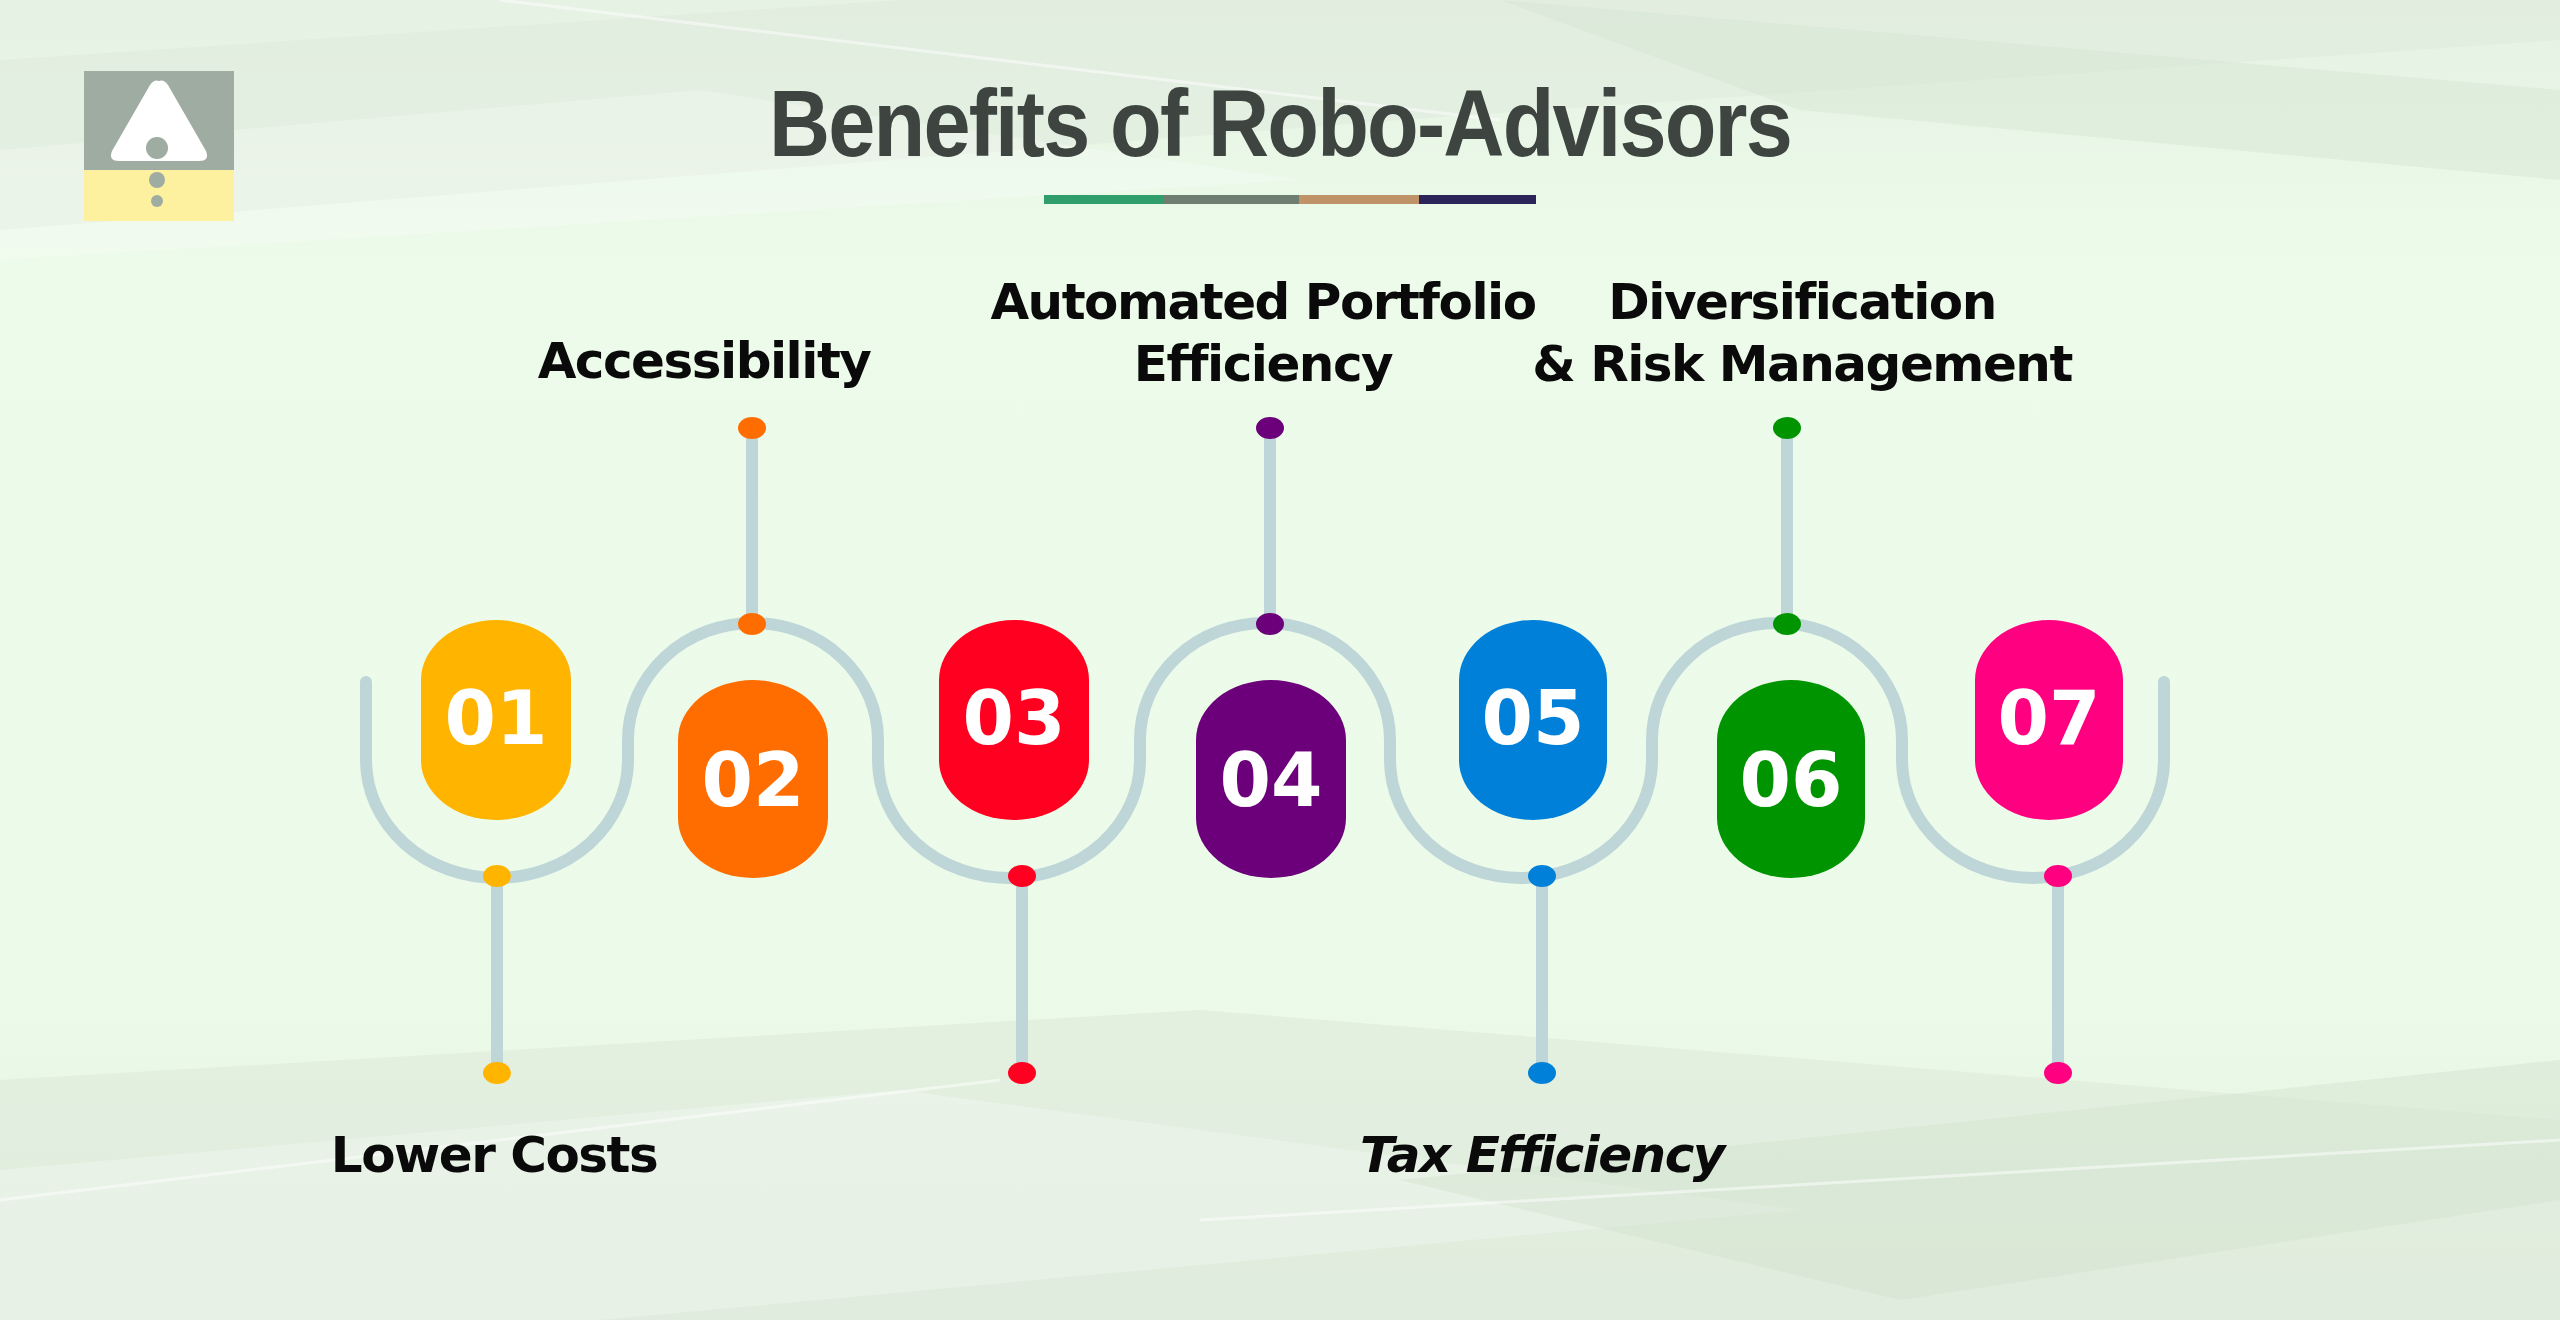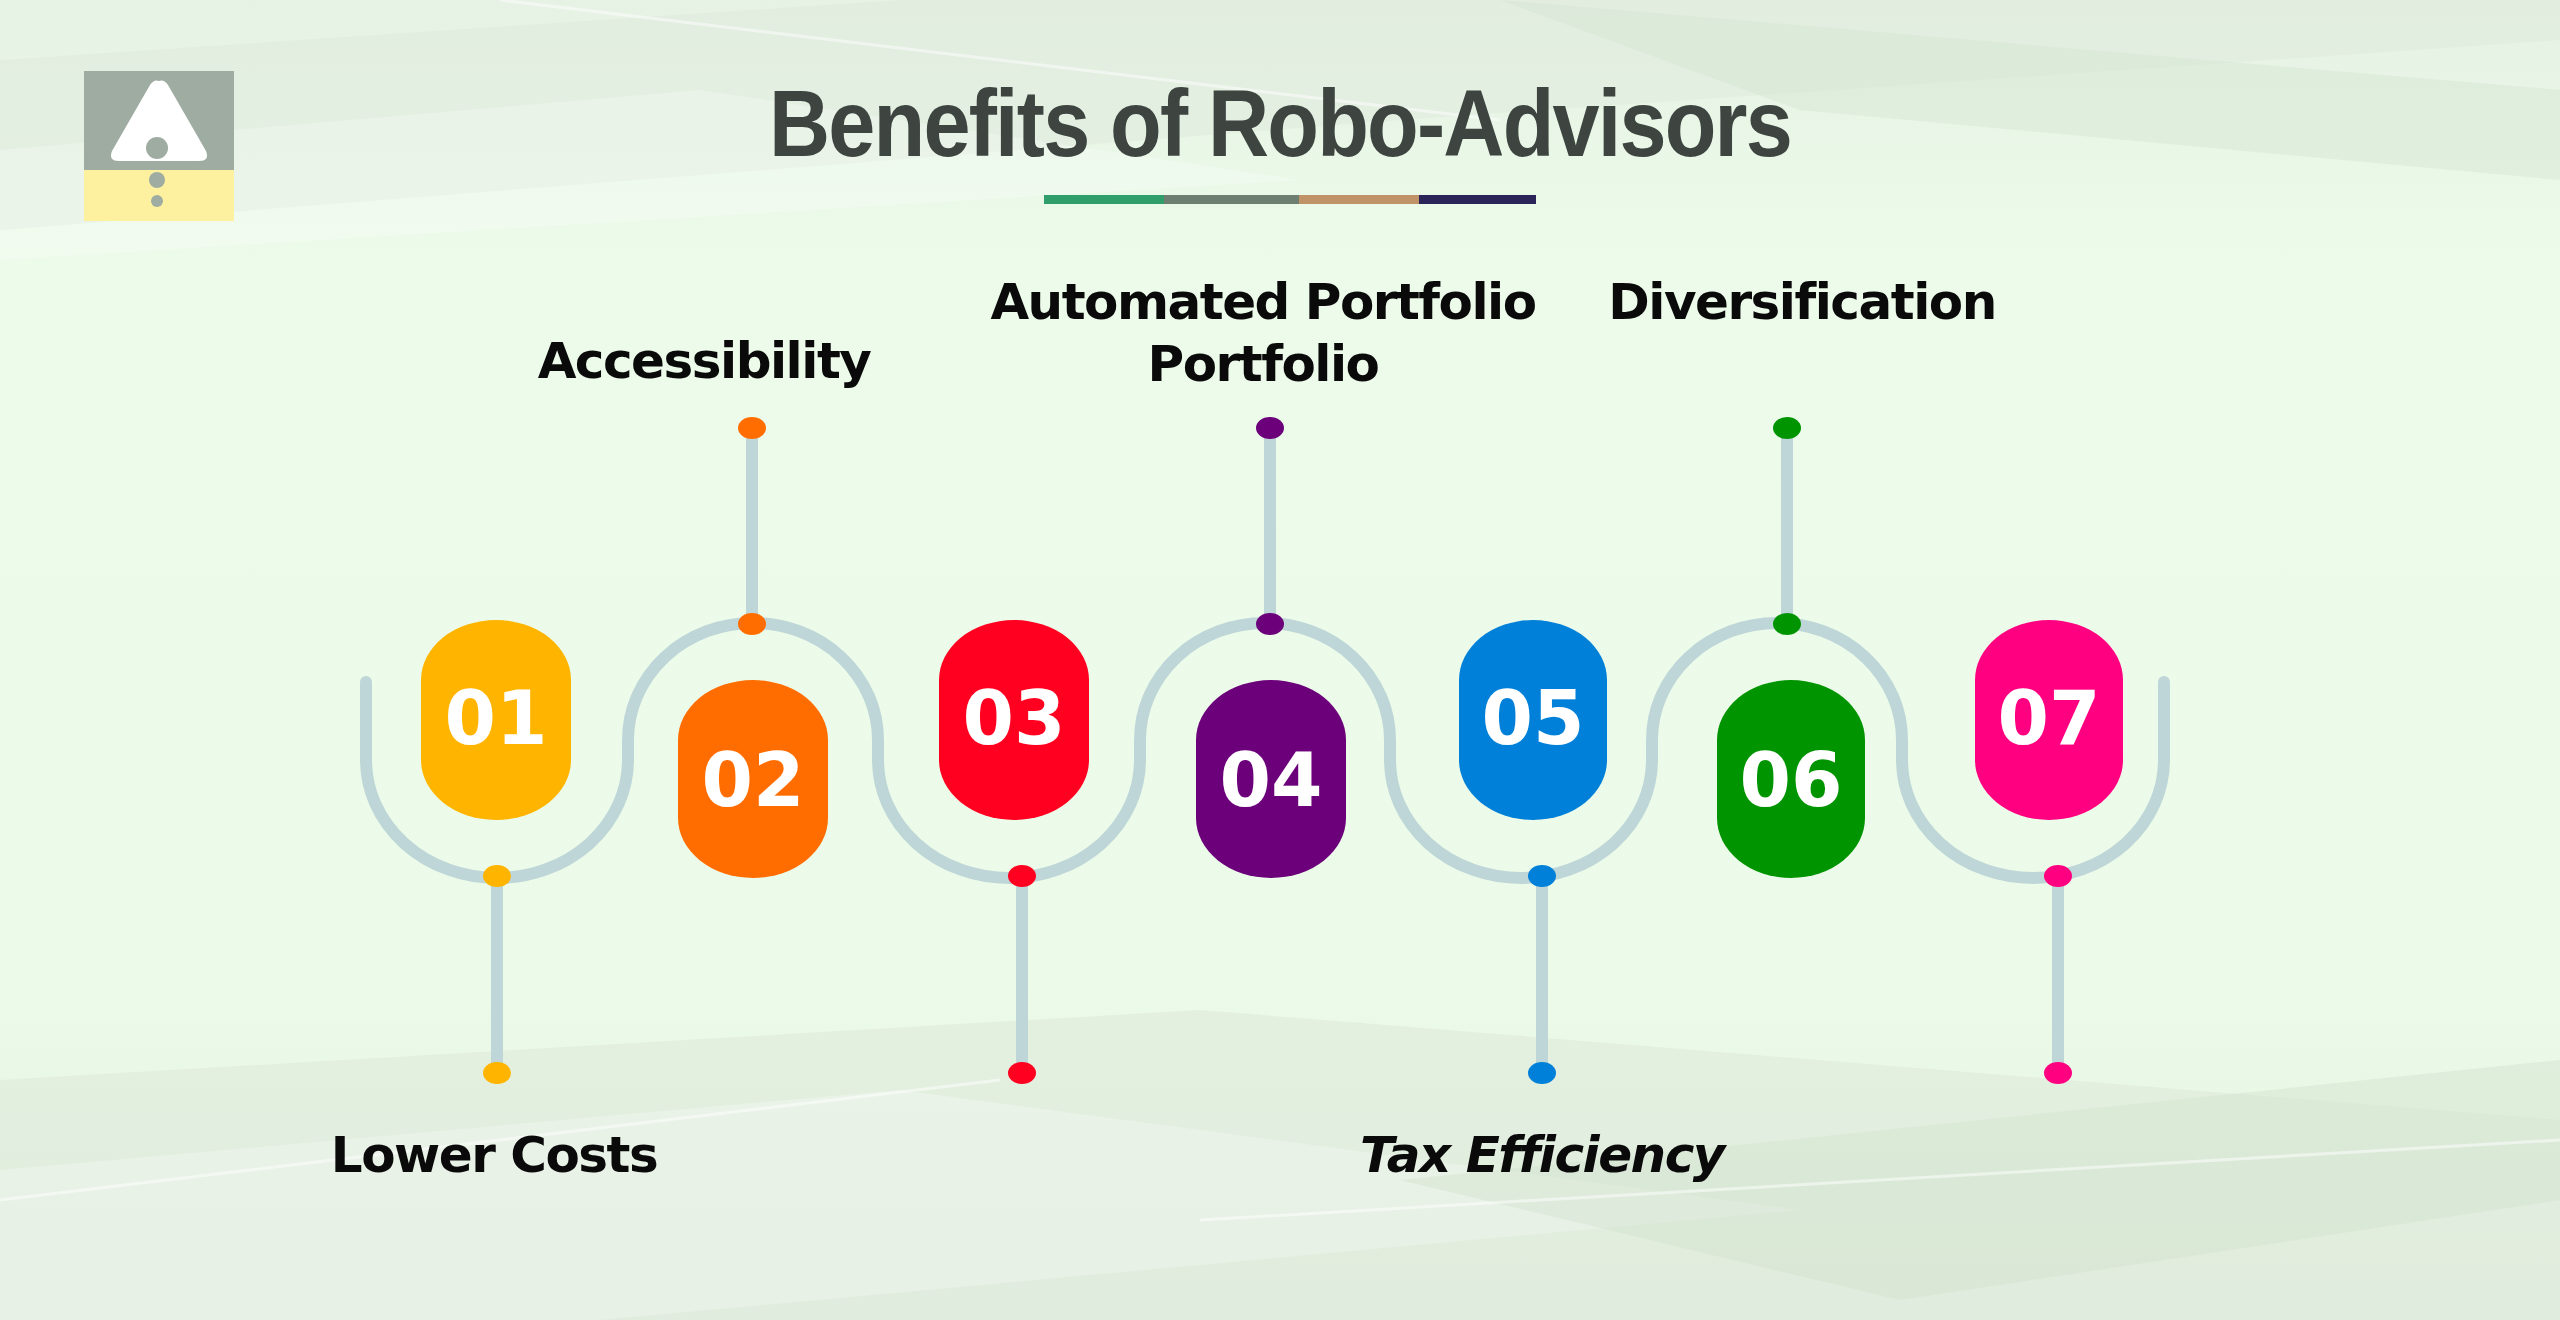--- a/index.html
+++ b/index.html
@@ -132,22 +132,23 @@
 <div class="label" style="left:494px; top:1124px;">
   <div>Lower Costs</div>
 </div>
 <div class="label" style="left:704px; top:330px;">
   <div>Accessibility</div>
 </div>
 <div class="label" style="left:1022px; top:1124px;">
 </div>
 <div class="label" style="left:1263px; top:271px;">
   <div>Automated Portfolio</div>
-  <div>Portfolio</div>
+  <div>Efficiency</div>
 </div>
 <div class="label" style="left:1542px; top:1124px;font-style:italic;">
   <div>Tax Efficiency</div>
 </div>
 <div class="label" style="left:1802px; top:271px;">
   <div>Diversification</div>
+  <div>&amp; Risk Management</div>
 </div>
 <div class="label" style="left:2058px; top:1124px;">
 </div>
 
 </body></html>

